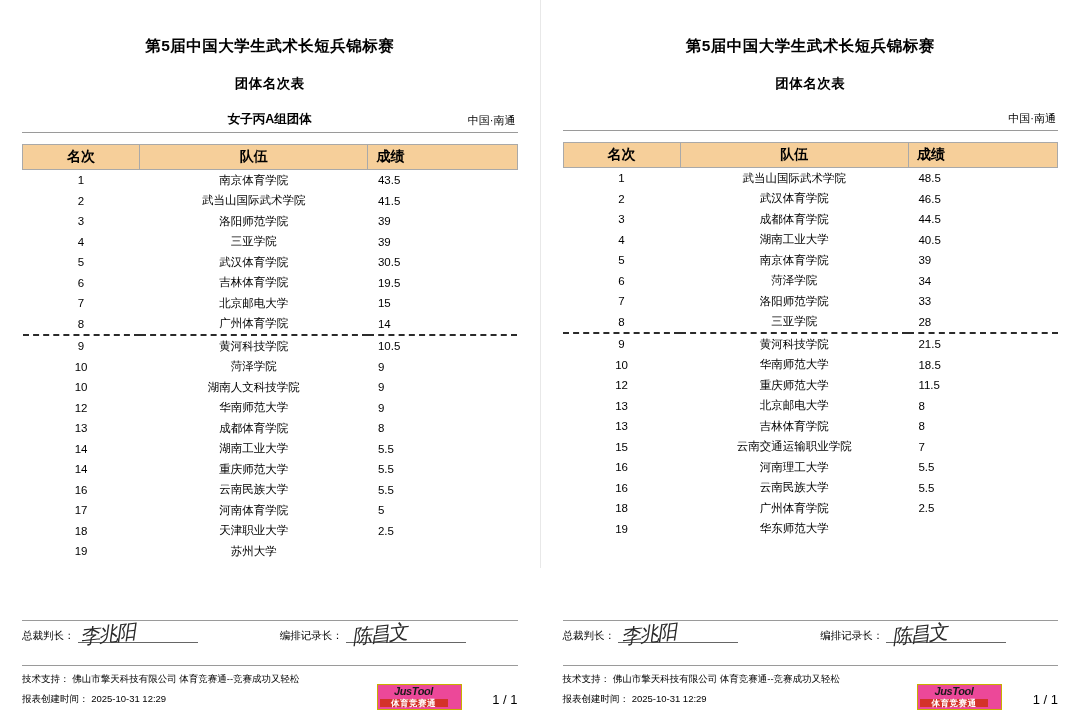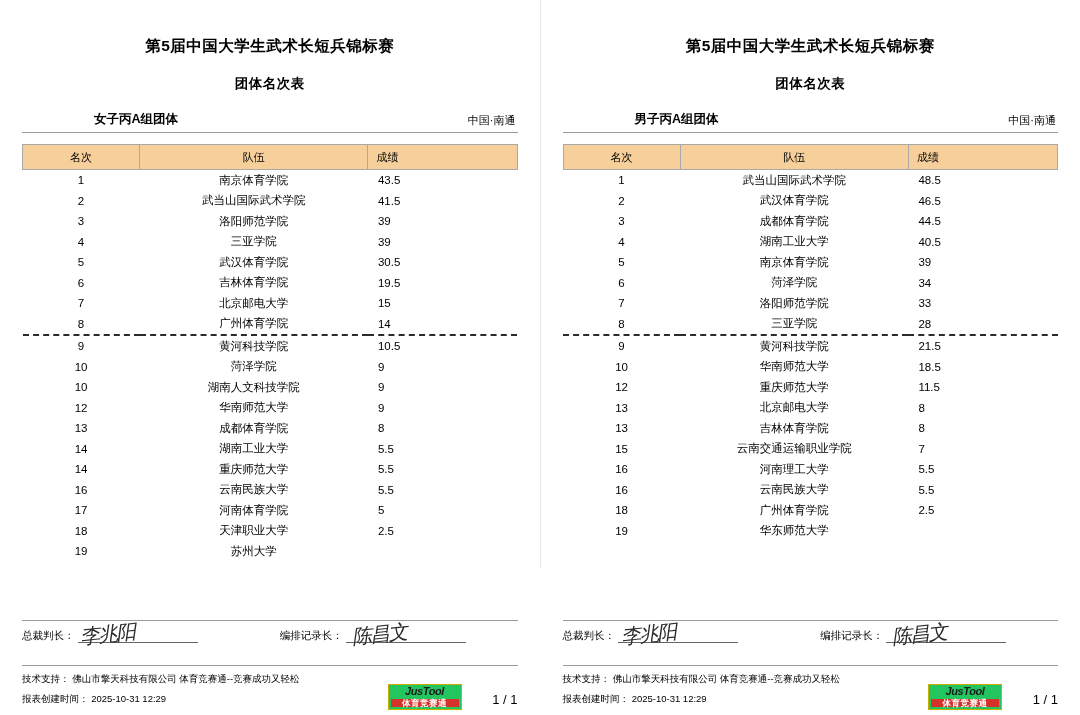--- a/index.html
+++ b/index.html
@@ -50,40 +50,40 @@
     display: flex;
     align-items: flex-end;
     justify-content: space-between;
     margin-top: 18px;
     padding: 0 2px 4px 2px;
     border-bottom: 1px solid #9a9a9a;
   }
   .meta-spacer { width: 70px; }
   .meta-center {
     flex: 1;
-    text-align: left;
+    text-align: center;
     font-size: 12.5px;
     font-weight: bold;
   }
   .meta-right {
     width: 70px;
     text-align: right;
     font-size: 11px;
   }
   table.rank {
     width: 100%;
     border-collapse: collapse;
     margin-top: 11px;
     table-layout: fixed;
   }
   table.rank th {
     background: #f6cf9a;
     border: 1px solid #a9a9a9;
-    font-size: 11px;
-    font-weight: normal;
+    font-size: 14px;
+    font-weight: bold;
     height: 24px;
     padding: 0;
   }
   table.rank td {
     font-size: 11.5px;
     height: 20.5px;
     padding: 0;
     border: none;
     vertical-align: middle;
   }
@@ -151,25 +151,25 @@
     display: flex;
     align-items: center;
     justify-content: space-between;
     position: relative;
   }
   .brand {
     position: absolute;
     right: 56px;
     top: -3px;
     width: 72px;
-    background: #22c55e;
+    background: #ec4899;
     border: 1px solid #c8ae00;
     text-align: center;
     line-height: 1.05;
-    padding: 1px 0 2px 0;
+    padding: 1px 11px 2px 0;
     margin-left: 24px;
   }
   .brand-top {
     font-size: 11px;
     font-weight: bold;
     font-style: italic;
     color: #1a1a1a;
     letter-spacing: -0.4px;
   }
   .brand-bot {
@@ -343,21 +343,20 @@
 
   <div class="divider-v"></div>
 
   <div class="sheet">
     <div class="sheet-inner">
       <div class="doc-title">第5届中国大学生武术长短兵锦标赛</div>
       <div class="doc-subtitle">团体名次表</div>
 
       <div class="meta-row">
         <div class="meta-spacer"></div>
-        <div class="meta-center">男子丙A组团体</div>
         <div class="meta-right">中国·南通</div>
       </div>
 
       <table class="rank">
         <thead>
           <tr>
             <th class="col-rank">名次</th>
             <th class="col-team">队伍</th>
             <th class="col-score">成绩</th>
           </tr>

